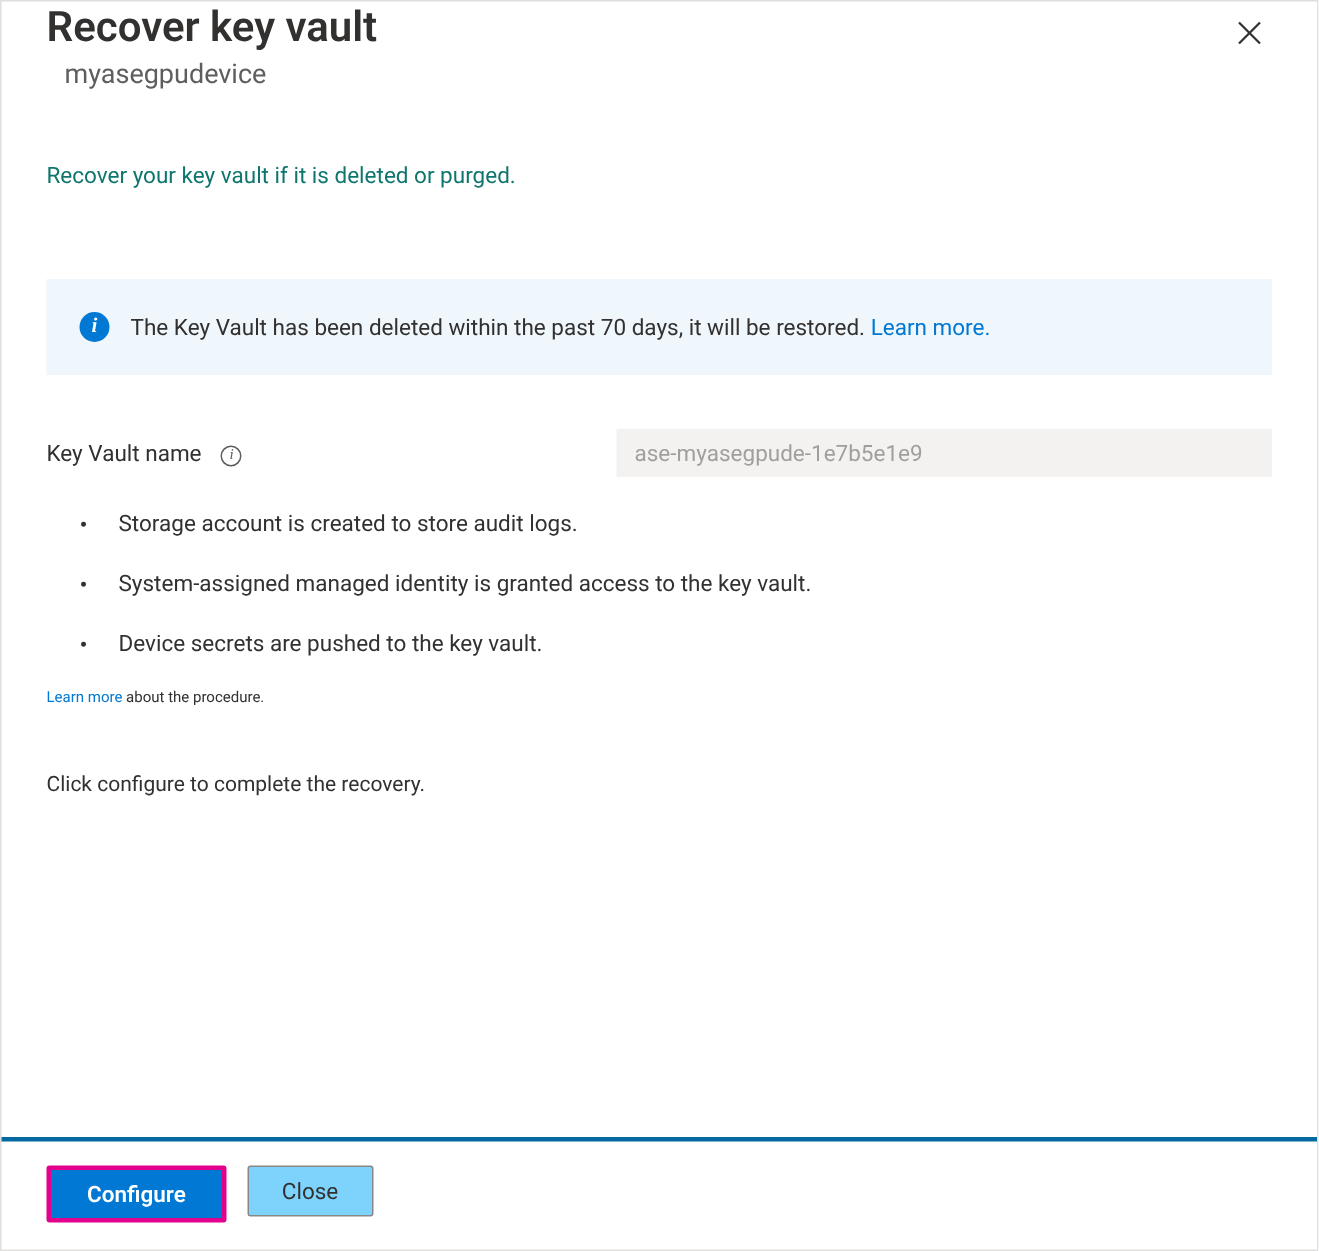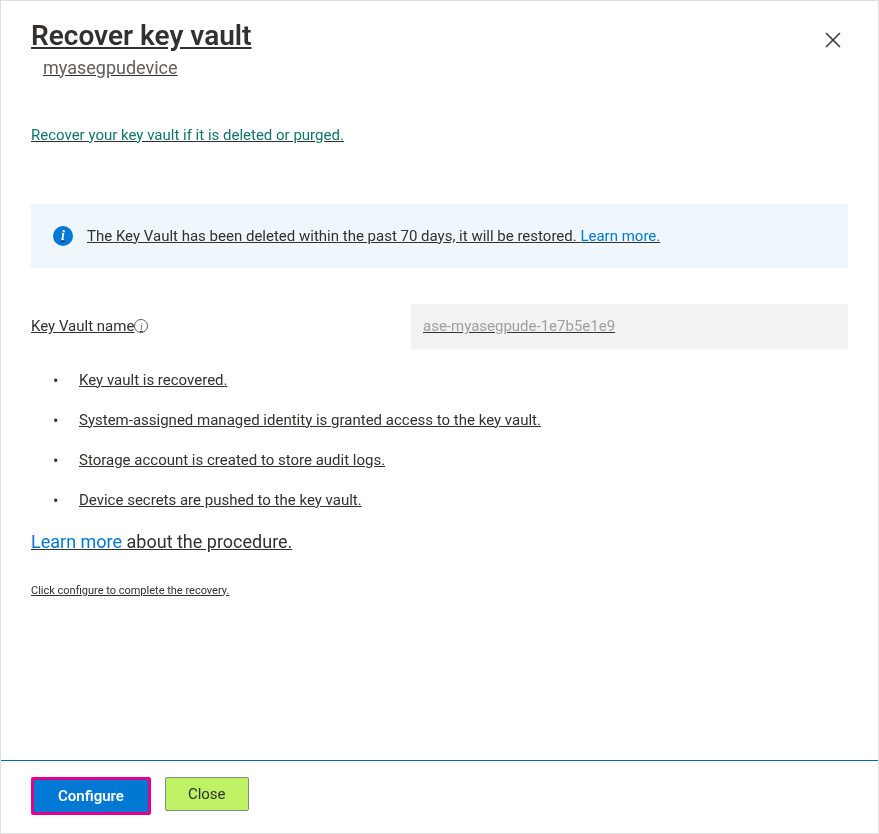--- a/index.html
+++ b/index.html
@@ -17,24 +17,23 @@
     }
     .panel {
       border: 1px solid #e1dfdd;
       width: 879px;
       height: 834px;
       position: relative;
       display: flex;
       flex-direction: column;
     }
     .content-area {
-      padding: 18px 30px 0 30px;
+      padding: 0 30px 0 30px;
       flex: 1;
       overflow: hidden;
-      text-decoration: underline;
     }
     .header-row {
       display: flex;
       justify-content: space-between;
       align-items: flex-start;
     }
     .title {
       font-size: 28px;
       font-weight: 600;
       color: #323130;
@@ -101,22 +100,22 @@
       cursor: pointer;
       text-align: right;
     }
     .form-row {
       margin-top: 36px;
       display: flex;
       align-items: center;
     }
     .form-label-wrap {
       display: flex;
-      align-items: center;
-      gap: 0;
+      align-items: flex-end;
+      gap: 13px;
       width: 380px;
       flex-shrink: 0;
     }
     .form-label {
       font-size: 15px;
       color: #323130;
     }
     .tooltip-icon {
       width: 14px;
       height: 14px;
@@ -126,21 +125,21 @@
       align-items: center;
       justify-content: center;
       font-family: Georgia, serif;
       font-style: italic;
       font-size: 10px;
       color: #605e5c;
       cursor: default;
     }
     .form-input {
       flex: 1;
-      height: 45px;
+      height: 32px;
       border: none;
       background: #f3f2f1;
       padding: 0 12px;
       font-size: 15px;
       color: #a19f9d;
       font-family: inherit;
     }
     .ops-intro {
       margin-top: 36px;
       font-size: 15px;
@@ -157,28 +156,28 @@
     }
     .ops-list li::before {
       content: "•";
       position: absolute;
       left: 22px;
       font-size: 16px;
       color: #323130;
     }
     .learn-row {
       margin-top: 12px;
-      font-size: 18px;
+      font-size: 10px;
     }
     .click-row {
-      margin-top: 32px;
-      font-size: 11px;
+      margin-top: 44px;
+      font-size: 14px;
     }
     .footer {
-      border-top: 1px solid #0369a1;
+      border-top: 3px solid #0369a1;
       padding: 16px 30px 18px 30px;
       display: flex;
       gap: 14px;
     }
     .btn {
       height: 34px;
       padding: 0 22px;
       font-size: 15px;
       font-family: inherit;
       cursor: pointer;
@@ -186,21 +185,21 @@
     }
     .btn-primary {
       background: #0078d4;
       color: #fff;
       border: 3px solid #e3008c;
       font-weight: 600;
       padding: 0 24px;
       height: 38px;
     }
     .btn-secondary {
-      background: #bef264;
+      background: #7dd3fc;
       color: #323130;
       border: 1px solid #8a8886;
       font-weight: 400;
     }
   </style>
 </head>
 <body>
 
 <div class="panel">
   <div class="content-area">
@@ -232,23 +231,22 @@
     <div class="form-row">
       <div class="form-label-wrap">
         <span class="form-label">Key Vault name</span>
         <span class="tooltip-icon">i</span>
       </div>
       <input type="text" class="form-input" readonly="" value="ase-myasegpude-1e7b5e1e9" style="">
     </div>
 
 
     <ul class="ops-list">
-      <li>Key vault is recovered.</li>
+      <li>Storage account is created to store audit logs.</li>
       <li>System-assigned managed identity is granted access to the key vault.</li>
-      <li>Storage account is created to store audit logs.</li>
       <li>Device secrets are pushed to the key vault.</li>
     </ul>
 
     <p class="learn-row">
       <a href="#" class="link">Learn more</a><span> about the procedure.</span>
     </p>
 
     <p class="click-row">Click configure to complete the recovery.</p>
 
   </div>

